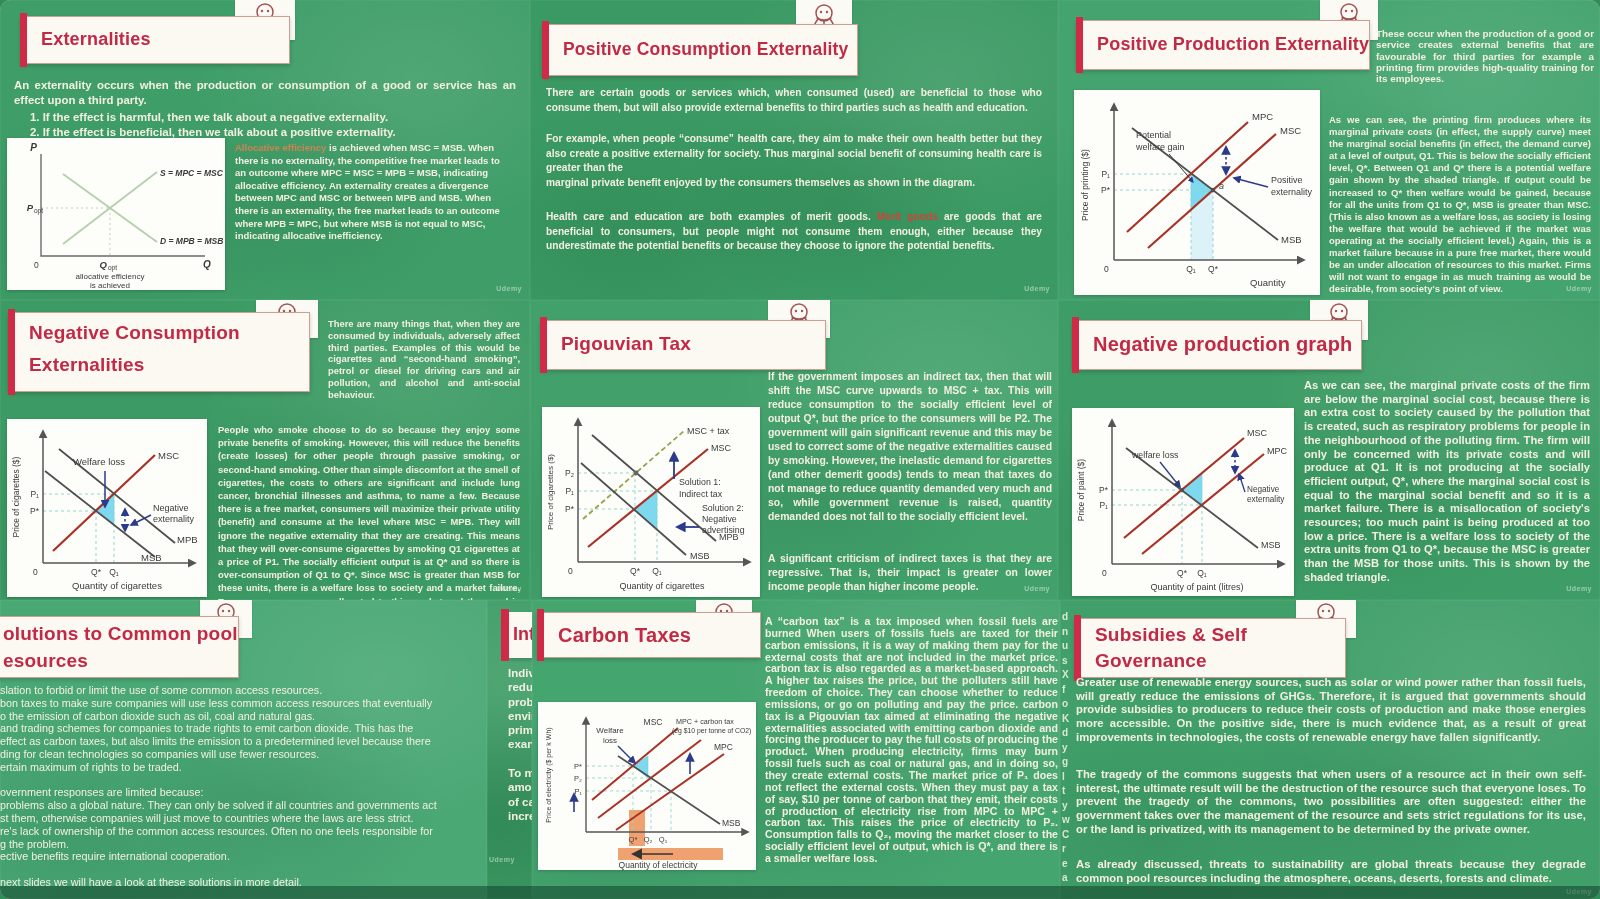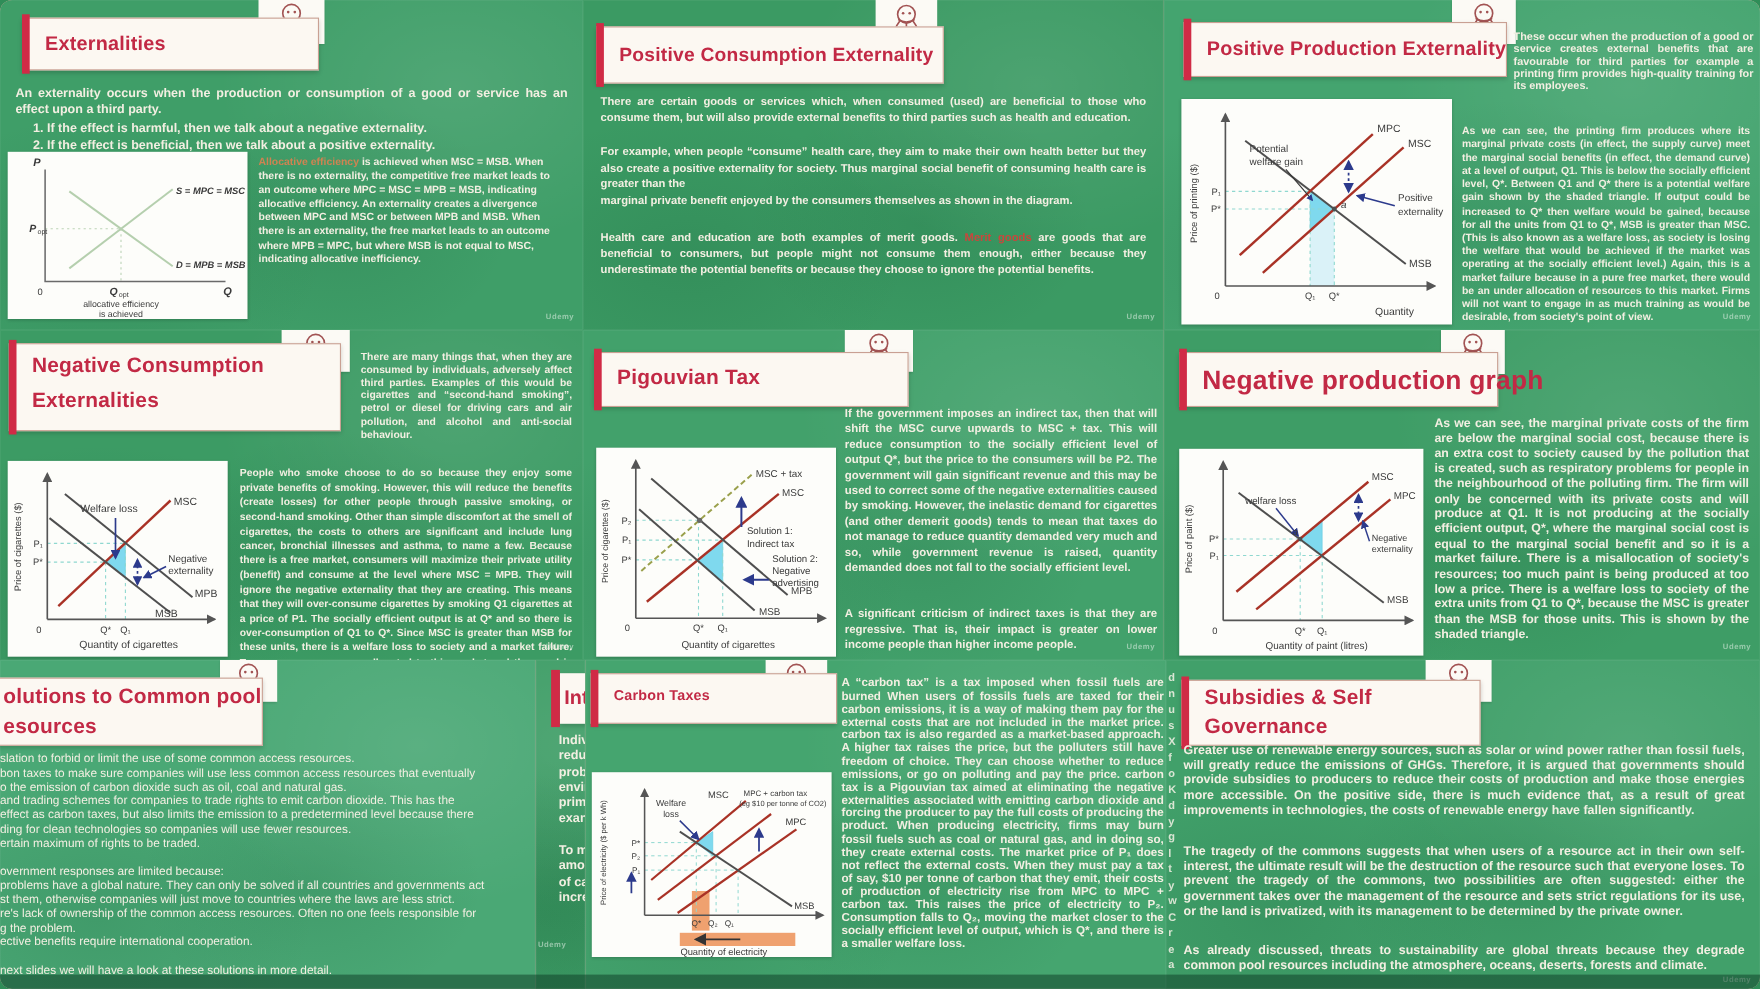--- a/index.html
+++ b/index.html
@@ -325,21 +325,21 @@
               <circle cx="6.5" cy="24.5" r="1.8"></circle>
       <path d="M23,16 Q26,20 27,23"></path>
               <circle cx="27.5" cy="24.5" r="1.8"></circle>
       <path d="M17,18 L17,26"></path>
     </g>
   </svg>
 </span>
       </div>
   <div class="title-card" style="left:14px;top:20px;width:288px;height:48px">
     <div class="bar"></div>
-    <div class="ttl" style="top:12px;font-size:24px">Negative production graph</div>
+    <div class="ttl" style="top:12px;font-size:20px">Negative production graph</div>
   </div>
   <div class="card" style="left:14px;top:108px;width:222px;height:188px">
     <svg width="222" height="188" viewBox="0 0 222 188">
       <polygon points="110,82 130,97 130,65" fill="#7fd9ee" stroke="#5bc8de" stroke-width="0.5"></polygon>
       <path d="M40,82 H110 M40,97 H130 M110,82 V156 M130,97 V156" stroke="#8fd8d0" stroke-width="1" stroke-dasharray="3,3" fill="none"></path>
       <line x1="40" y1="156" x2="40" y2="12" stroke="#555" stroke-width="1.5" marker-end="url(#ahd)"></line>
       <line x1="40" y1="156" x2="212" y2="156" stroke="#555" stroke-width="1.5" marker-end="url(#ahd)"></line>
       <path d="M52,130 L172,30" stroke="#a93226" stroke-width="2.2"></path>
       <path d="M70,146 L192,46" stroke="#a93226" stroke-width="2.2"></path>
       <path d="M54,40 L186,140" stroke="#4f4f4f" stroke-width="1.8"></path>
@@ -392,21 +392,21 @@
   <div class="body reg" style="left:0;top:84px;width:487px;font-size:10.8px;line-height:12.8px">
     <div class="cp-line">slation to forbid or limit the use of some common access resources.</div>
     <div class="cp-line">bon taxes to make sure companies will use less common access resources that eventually</div>
     <div class="cp-line">o the emission of carbon dioxide such as oil, coal and natural gas.</div>
     <div class="cp-line">and trading schemes for companies to trade rights to emit carbon dioxide. This has the</div>
     <div class="cp-line">effect as carbon taxes, but also limits the emission to a predetermined level because there</div>
     <div class="cp-line">ding for clean technologies so companies will use fewer resources.</div>
     <div class="cp-line">ertain maximum of rights to be traded.</div>
     <div class="cp-line"></div>
     <div class="cp-line">overnment responses are limited because:</div>
-    <div class="cp-line">problems have a global nature. They can only be solved if all countries and governments act</div>
+    <div class="cp-line">problems also a global nature. They can only be solved if all countries and governments act</div>
     <div class="cp-line">st them, otherwise companies will just move to countries where the laws are less strict.</div>
     <div class="cp-line">re's lack of ownership of the common access resources. Often no one feels responsible for</div>
     <div class="cp-line">g the problem.</div>
     <div class="cp-line">ective benefits require international cooperation.</div>
     <div class="cp-line"></div>
     <div class="cp-line">next slides we will have a look at these solutions in more detail.</div>
   </div>
 </div>
 
 <div class="cell c3s">
@@ -442,21 +442,21 @@
               <circle cx="6.5" cy="24.5" r="1.8"></circle>
       <path d="M23,16 Q26,20 27,23"></path>
               <circle cx="27.5" cy="24.5" r="1.8"></circle>
       <path d="M17,18 L17,26"></path>
     </g>
   </svg>
 </span>
       </div>
   <div class="title-card" style="left:5px;top:12px;width:222px;height:44px">
     <div class="bar"></div>
-    <div class="ttl" style="top:11px;font-size:13px">Carbon Taxes</div>
+    <div class="ttl" style="top:11px;font-size:20px">Carbon Taxes</div>
   </div>
   <div class="card" style="left:6px;top:102px;width:218px;height:168px">
     <svg width="218" height="168" viewBox="0 0 218 168">
       <rect x="91" y="108" width="16" height="36" fill="#efa16f"></rect>
       <rect x="80" y="146" width="105" height="12" fill="#efa16f"></rect>
       <polygon points="95,64 110,54 110,76" fill="#7fd9ee" stroke="#5bc8de" stroke-width="0.5"></polygon>
       <path d="M48,64 H95 M48,76 H113 M48,89 H133 M95,64 V130 M113,76 V130 M133,89 V130" stroke="#8fd8d0" stroke-width="0.9" stroke-dasharray="3,3" fill="none"></path>
       <line x1="48" y1="130" x2="48" y2="16" stroke="#555" stroke-width="1.4" marker-end="url(#ahd)"></line>
       <line x1="48" y1="130" x2="210" y2="130" stroke="#555" stroke-width="1.4" marker-end="url(#ahd)"></line>
       <path d="M54,98 L140,26" stroke="#a93226" stroke-width="2"></path>

